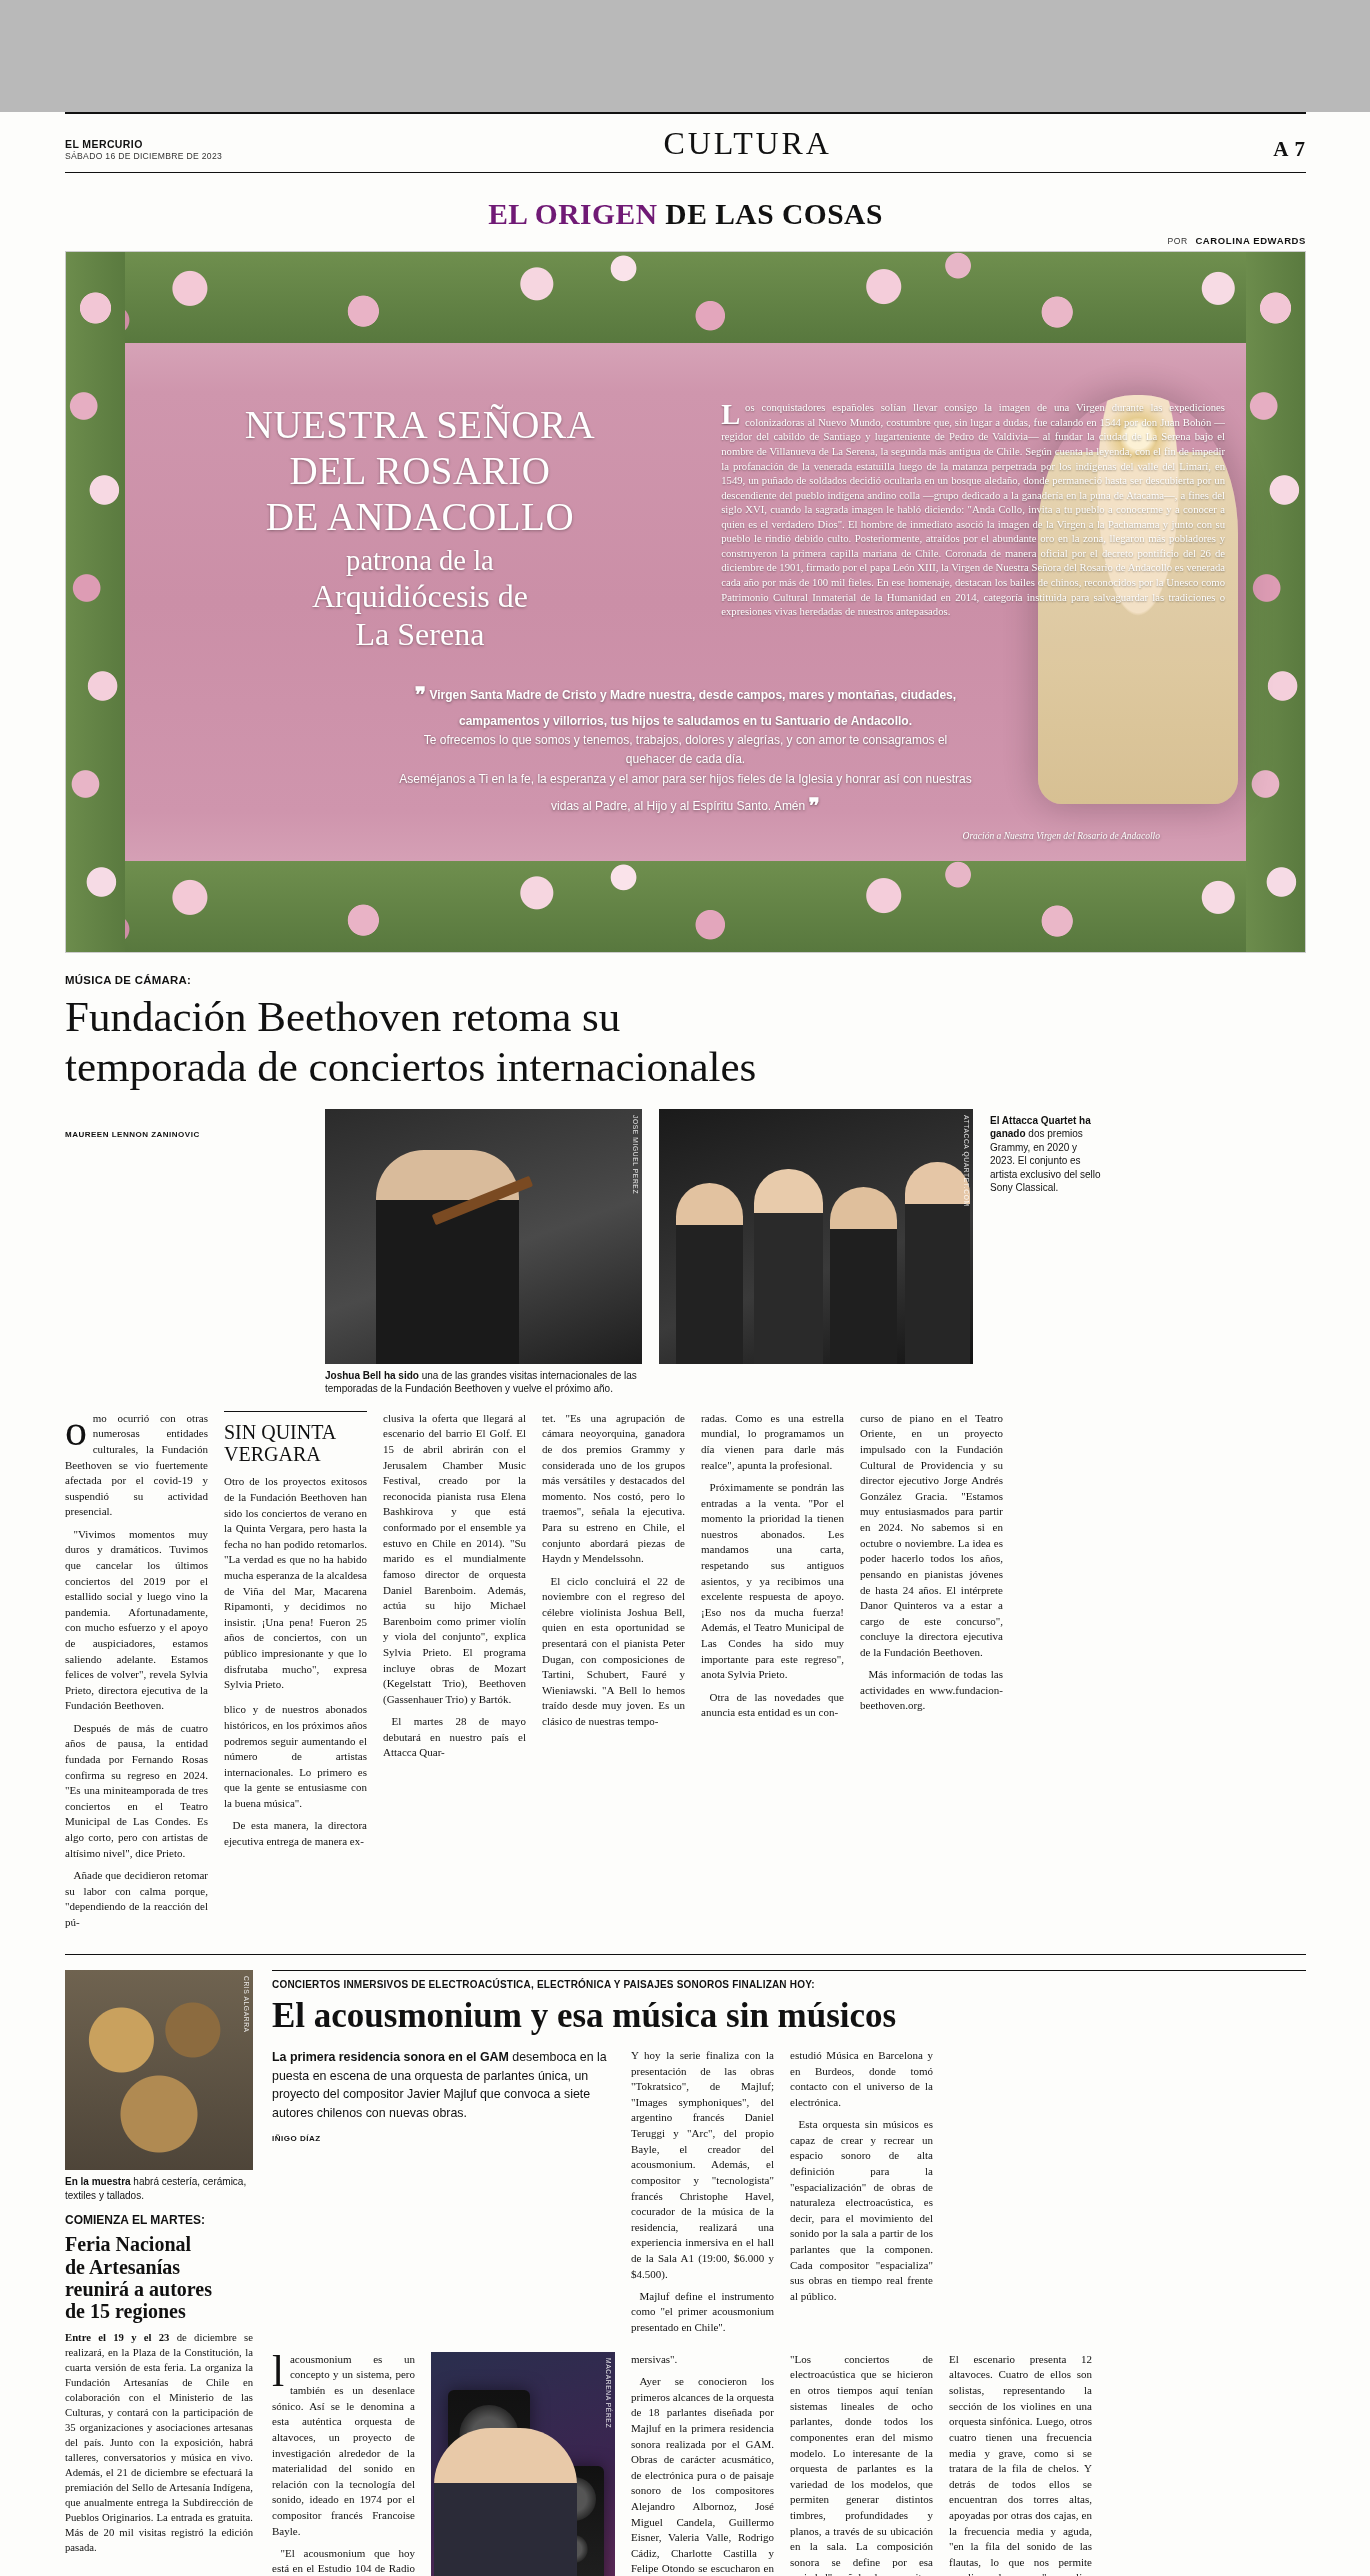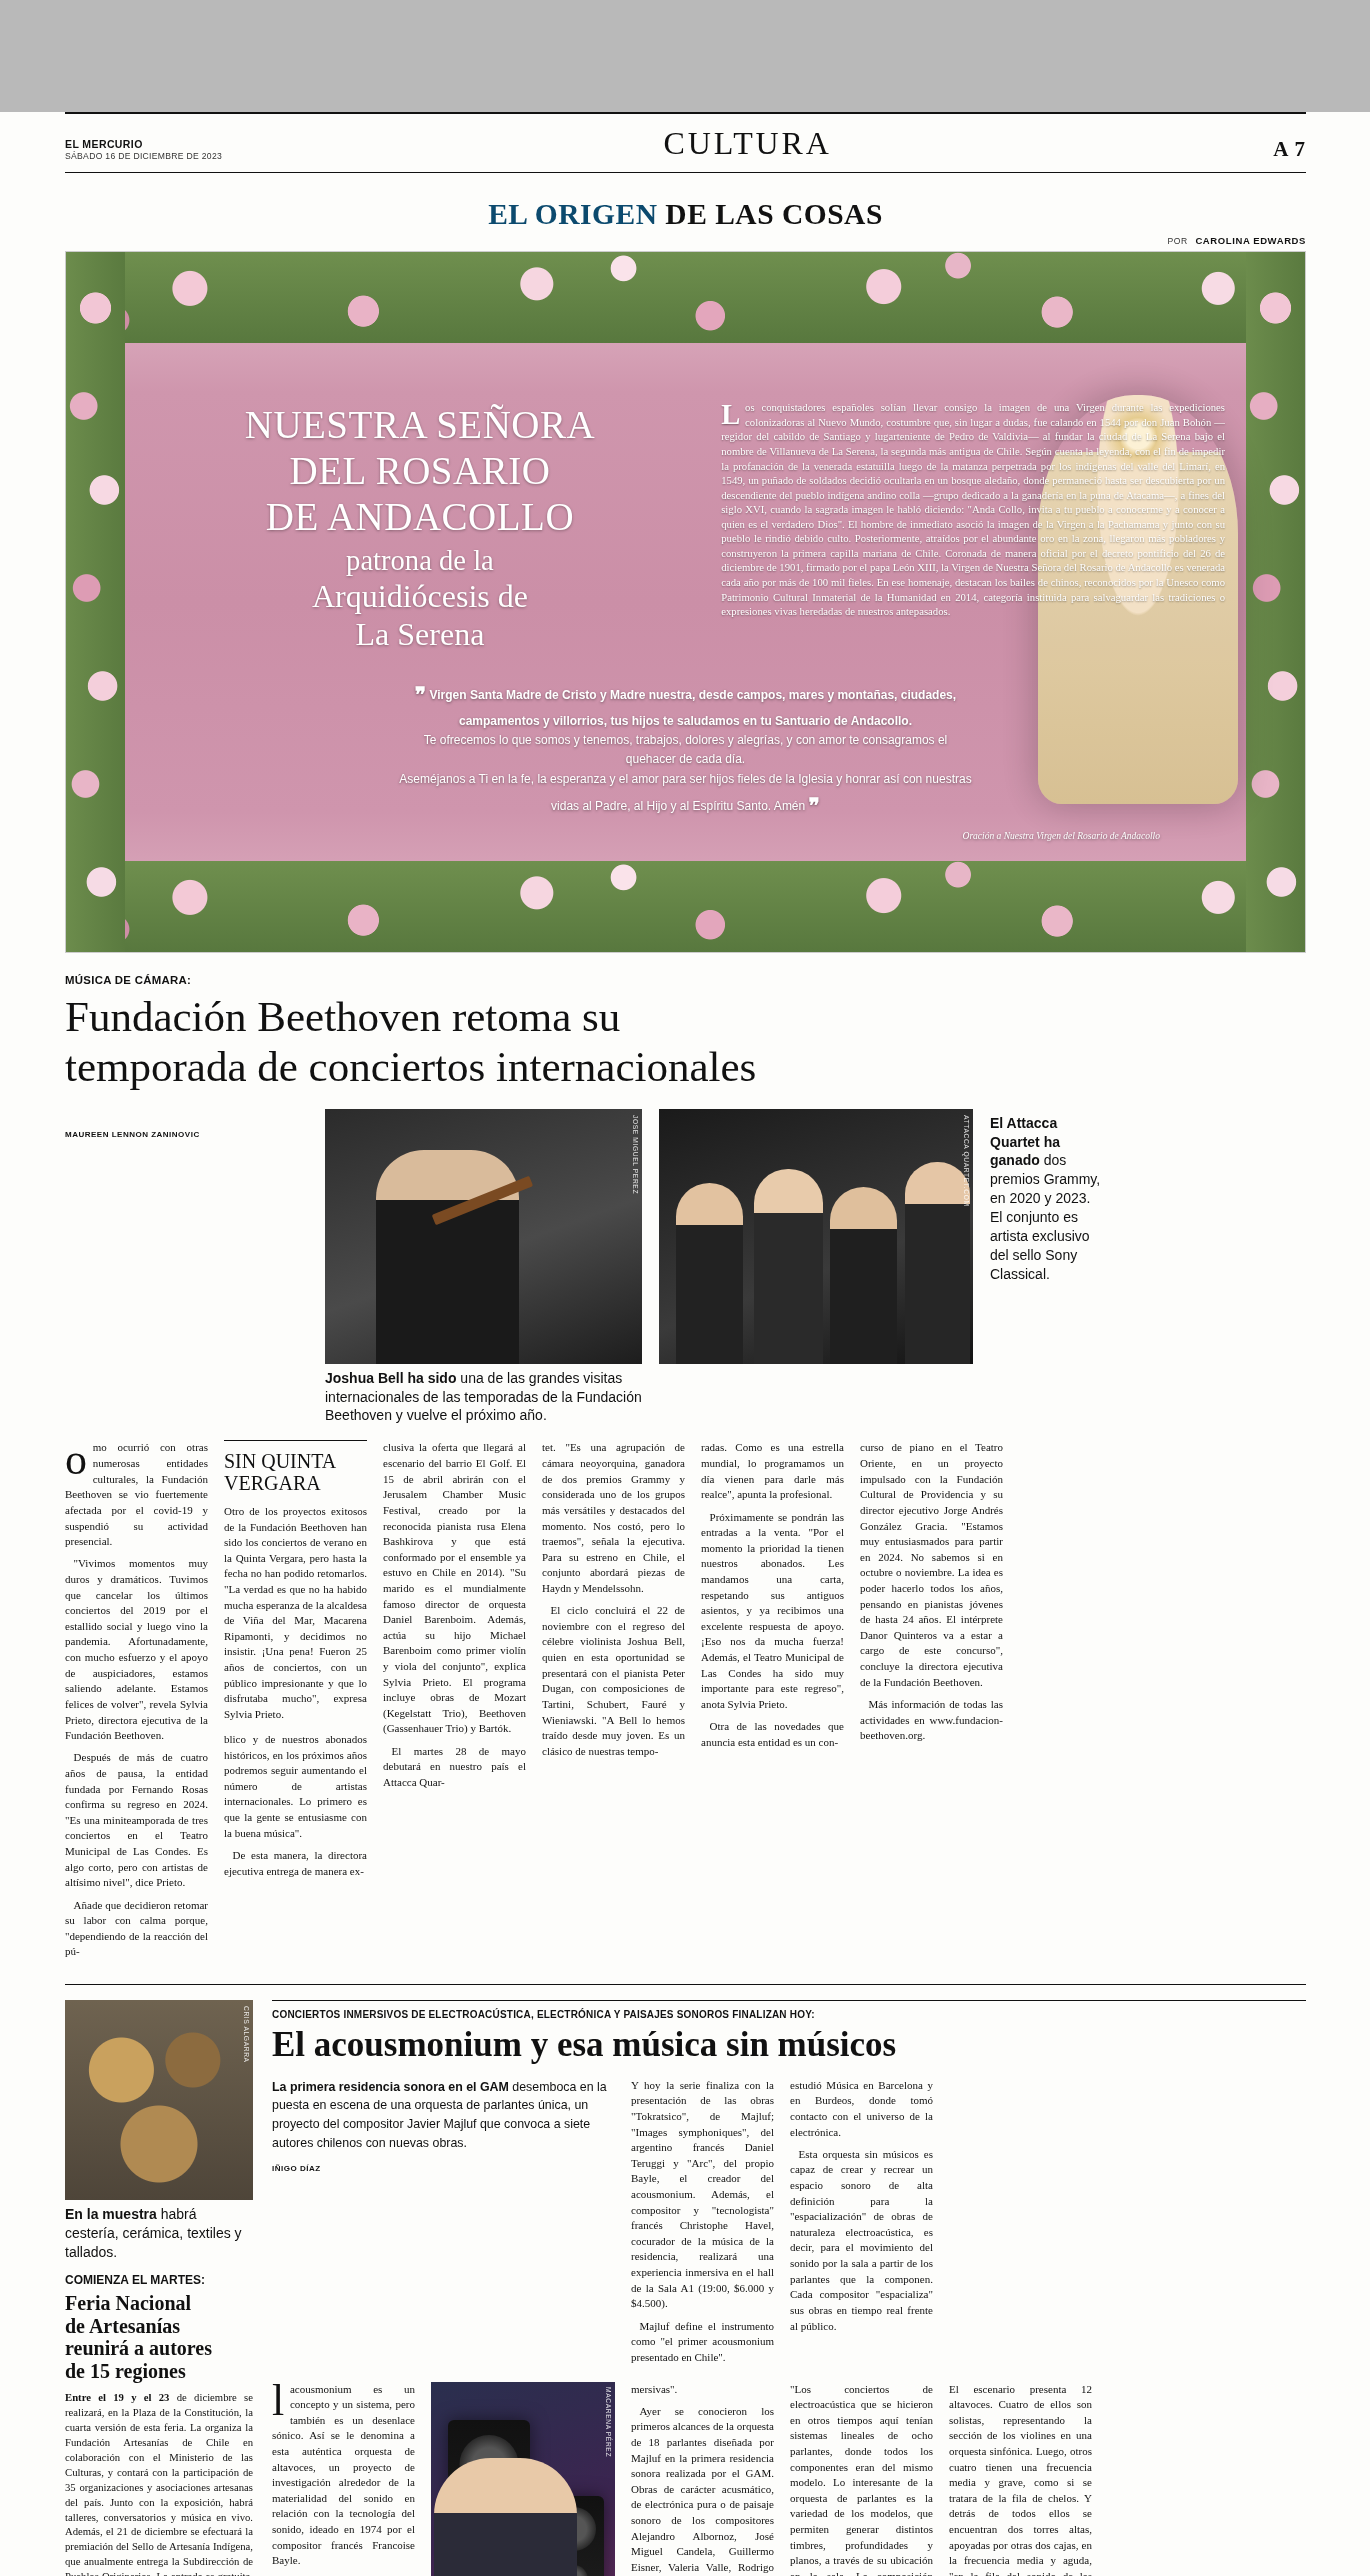--- a/index.html
+++ b/index.html
@@ -41,21 +41,21 @@
   .mast-right{font-family:"Liberation Serif",serif;font-size:21px;font-weight:bold;letter-spacing:1px;}
 
   
   .origen-head{
     text-align:center;
     margin:25px 0 9.5px 0;
     font-family:"Liberation Serif",serif;
     font-size:29.5px;
     letter-spacing:0.5px;
   }
-  .origen-head .blue{color:#0c4a6e;font-weight:bold;}
+  .origen-head .blue{color:#701a75;font-weight:bold;}
   .origen-head .blk{color:#111;font-weight:bold;}
   .byline-row{
     display:flex;justify-content:flex-end;align-items:baseline;gap:7.6px;
     font-family:"Liberation Sans",sans-serif;font-size:8.6px;letter-spacing:0.6px;
     margin:-5.7px 0 5.7px 0;color:#333;
   }
   .byline-row .author{font-weight:bold;font-size:9.5px;color:#111;}
 
   
   .hero{
@@ -183,21 +183,21 @@
   .deck-row{display:flex;gap:17px;align-items:flex-start;}
   .deck-col{width:243px;flex:none;}
   .author-small{
     font-family:"Liberation Sans",sans-serif;font-size:8px;font-weight:bold;
     letter-spacing:0.5px;margin:21px 0 9.5px 0;
   }
   .photo{
     background:#6e6e6e;position:relative;overflow:hidden;
   }
   .cap{
-    font-family:"Liberation Sans",sans-serif;font-size:14px;line-height:1.35;
+    font-family:"Liberation Sans",sans-serif;font-size:10px;line-height:1.35;
     margin-top:4.8px;
   }
   .cap b{font-weight:bold;}
   .vcredit{
     position:absolute;writing-mode:vertical-rl;font-size:6.7px;color:#fff;
     font-family:"Liberation Sans",sans-serif;letter-spacing:0.6px;opacity:.85;
   }
 
   .cols4{display:flex;gap:16px;margin-top:15.2px;}
   .col{font-size:11px;line-height:1.42;text-align:justify;}

